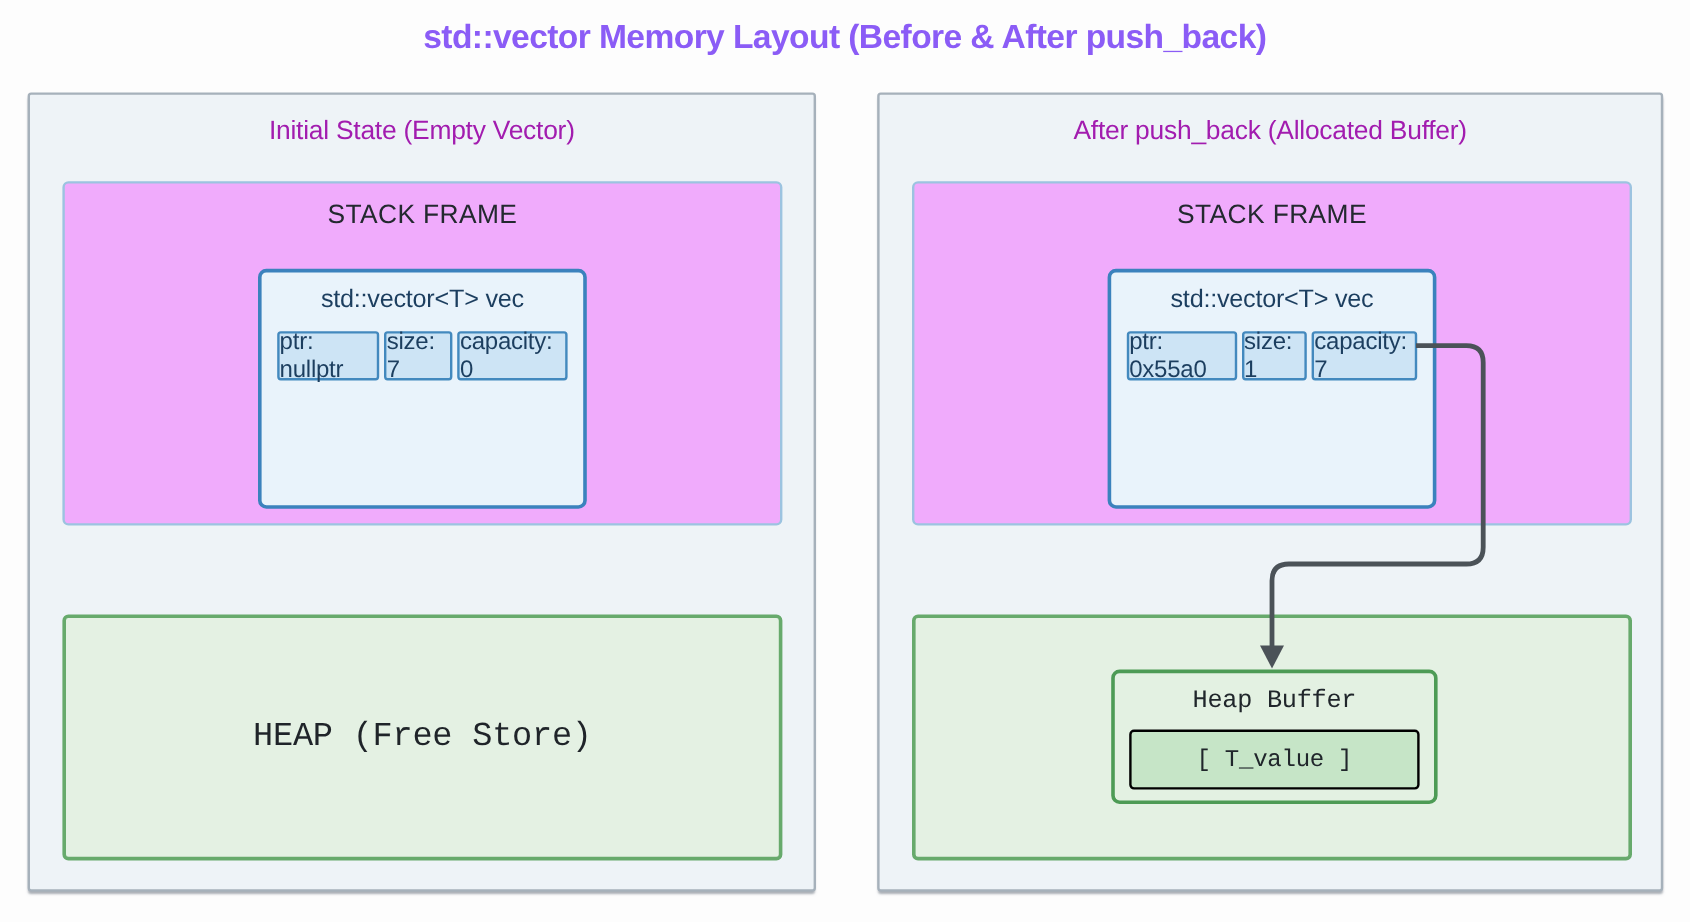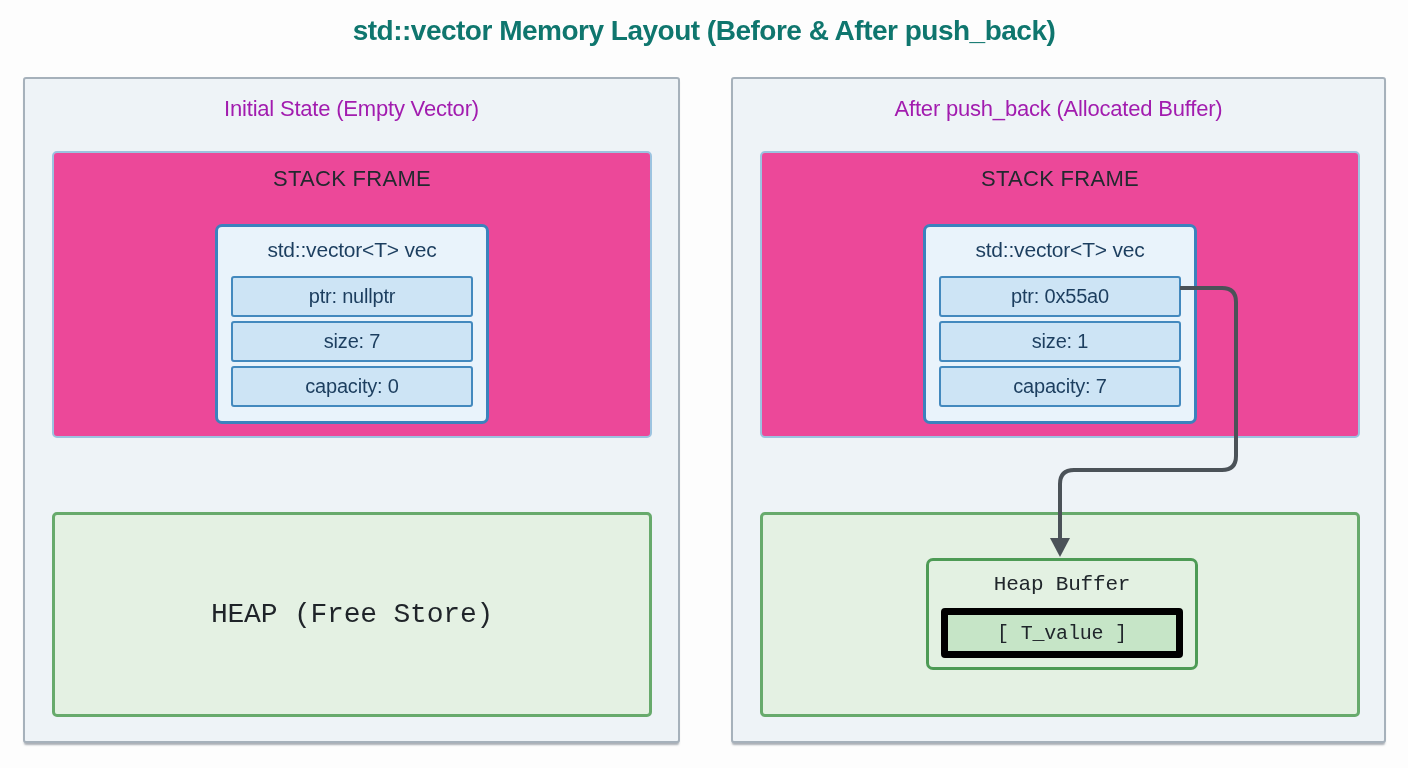--- a/index.html
+++ b/index.html
@@ -16,21 +16,21 @@
   }
 
   .diagram-title {
     position: absolute;
     top: 15px; left: 0;
     width: 100%;
     text-align: center;
     font-size: 28px;
     font-weight: 600;
     letter-spacing: -0.5px;
-    color: #0f766e;
+    color: #8b5cf6;
   }
 
   .panel {
     position: absolute;
     top: 77px;
     height: 666px;
     background: #eef3f7;
     border: 2px solid #a6b1bb;
     border-radius: 3px;
     box-shadow: 0 3px 2px -1px rgba(100,110,122,0.55);
@@ -45,21 +45,21 @@
     text-align: center;
     font-size: 22px;
     font-weight: 400;
     color: #a21caf;
   }
 
   .stack-frame {
     position: absolute;
     left: 27px; top: 72px;
     width: 600px; height: 287px;
-    background: #ec4899;
+    background: #f0abfc;
     border: 2px solid #9cc3e0;
     border-radius: 5px;
   }
   .sf-label {
     position: absolute;
     top: 13px; left: 0;
     width: 100%;
     text-align: center;
     font-size: 22px;
     letter-spacing: 0.3px;
@@ -80,21 +80,21 @@
     width: 100%;
     text-align: center;
     font-size: 21px;
     color: #1c3e5f;
   }
   .vb-rows {
     position: absolute;
     left: 13px; top: 49px;
     width: 242px;
     display: flex;
-    flex-direction: column;
+    flex-direction: row;
     gap: 4px;
   }
   .vb-row {
     height: 41px;
     background: #cde4f5;
     border: 2px solid #4389be;
     border-radius: 3px;
     display: flex;
     align-items: center;
     justify-content: center;
@@ -135,21 +135,21 @@
     width: 100%;
     text-align: center;
     font-size: 21px;
     color: #20262b;
   }
   .hb-cell {
     position: absolute;
     left: 12px; top: 47px;
     width: 242px; height: 50px;
     background: #c6e5c7;
-    border: 7px solid #000000;
+    border: 2px solid #000000;
     border-radius: 4px;
     display: flex;
     align-items: center;
     justify-content: center;
     font-size: 20px;
     color: #20262b;
   }
 
   .arrow-svg {
     position: absolute;

